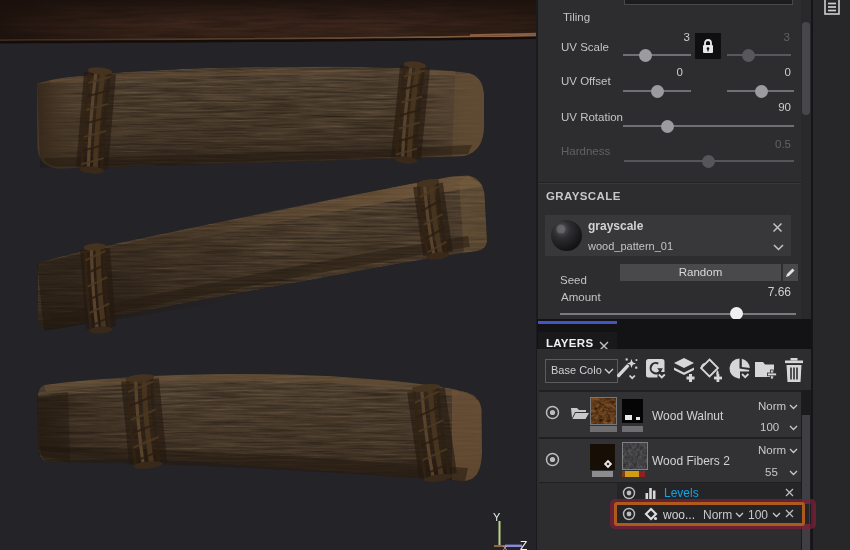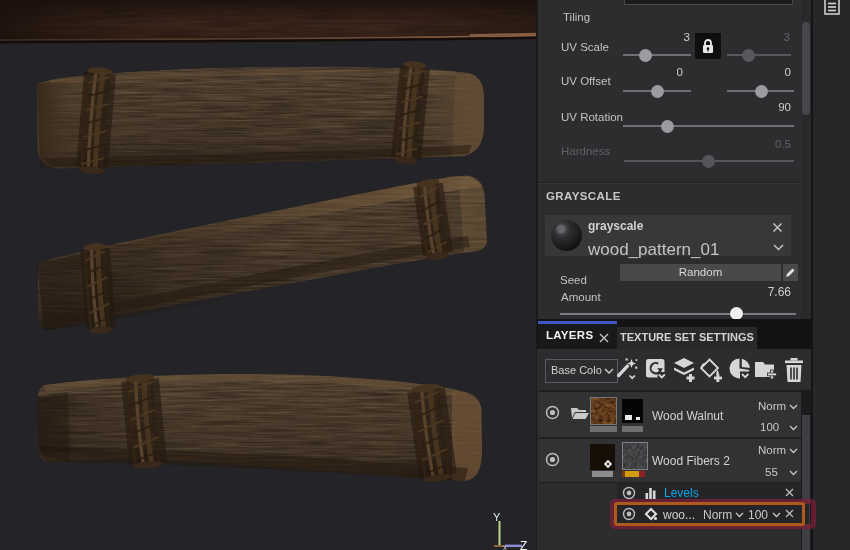--- a/index.html
+++ b/index.html
@@ -324,21 +324,21 @@
           <radialGradient id="sph" cx="0.35" cy="0.3" r="0.8">
         <stop offset="0" stop-color="#5a5a5e"></stop>
             <stop offset="0.35" stop-color="#2e2e31"></stop>
             <stop offset="1" stop-color="#0c0c0e"></stop>
       </radialGradient>
         </defs>
       <circle cx="16.5" cy="16.5" r="15.5" fill="url(#sph)"></circle>
       <circle cx="11" cy="10" r="4.5" fill="#77777b" opacity="0.55"></circle>
     </svg>
     <div style="position:absolute;left:43px;top:4px;font-size:12px;font-weight:bold;color:#d2d2d4;">grayscale</div>
-    <div style="position:absolute;left:43px;top:25px;font-size:17px;color:#c3c3c5;">wood_pattern_01</div>
+    <div style="position:absolute;left:43px;top:25px;font-size:11px;color:#c3c3c5;">wood_pattern_01</div>
     <svg style="position:absolute;right:8px;top:7px;" width="11" height="11" viewBox="0 0 11 11">
       <path d="M1.5 1.5 L9.5 9.5 M9.5 1.5 L1.5 9.5" stroke="#c3c3c5" stroke-width="1.5"></path>
     </svg>
     <svg style="position:absolute;right:7px;top:29px;" width="11" height="7" viewBox="0 0 11 7">
       <path d="M1 1 L5.5 5.5 L10 1" fill="none" stroke="#c3c3c5" stroke-width="1.5"></path>
     </svg>
   </div>
 
   <div class="lbl" style="left:560px;top:274px;">Seed</div>
   <div class="abs" style="left:620px;top:264px;width:161px;height:17px;background:#49494c;">
@@ -350,28 +350,25 @@
     </svg>
   </div>
 
   <div class="lbl" style="left:561px;top:291px;">Amount</div>
   <div class="val" style="left:721px;top:285px;width:70px;font-size:12px;">7.66</div>
   <div class="track" style="left:560px;top:313px;width:236px;background:#7b7b7f;"></div>
   <div class="knob" style="left:730px;top:307px;background:#f0f0f2;"></div>
 
   <div class="abs" style="left:537px;top:319px;width:274px;height:30px;background:#131316;"></div>
   <div class="abs" style="left:538px;top:321px;width:79px;height:3px;background:#4156c6;"></div>
-  <div class="abs" style="left:538px;top:324px;width:79px;height:25px;background:#19191b;">
+  <div class="abs" style="left:538px;top:332px;width:79px;height:25px;background:#19191b;">
     <div style="position:absolute;left:8px;top:5px;font-size:11.5px;font-weight:bold;color:#efeff1;letter-spacing:0.3px;">LAYERS</div>
     <svg style="position:absolute;left:61px;top:9px;" width="10" height="10" viewBox="0 0 10 10">
       <path d="M1 1 L9 9 M9 1 L1 9" stroke="#c3c3c5" stroke-width="1.4"></path>
     </svg>
-  </div>
-  <div class="abs" style="left:617px;top:327px;width:140px;height:22px;background:#29292c;">
-    <div style="position:absolute;left:0;top:4px;width:100%;text-align:center;font-size:11px;font-weight:bold;color:#d3d3d5;">TEXTURE SET SETTINGS</div>
   </div>
 
   <div class="abs" style="left:537px;top:349px;width:274px;height:41px;background:#2d2d2f;"></div>
   <div class="abs" style="left:545px;top:359px;width:71px;height:22px;background:#2d2d2f;border:1px solid #5c5c60;">
     <div style="position:absolute;left:5px;top:4px;font-size:11px;color:#d0d0d2;">Base Colo</div>
     <svg style="position:absolute;right:3px;top:8px;" width="10" height="7" viewBox="0 0 10 7">
         <path d="M1 1 L5 5 L9 1" fill="none" stroke="#d0d0d2" stroke-width="1.4"></path>
       </svg>
   </div>
 

